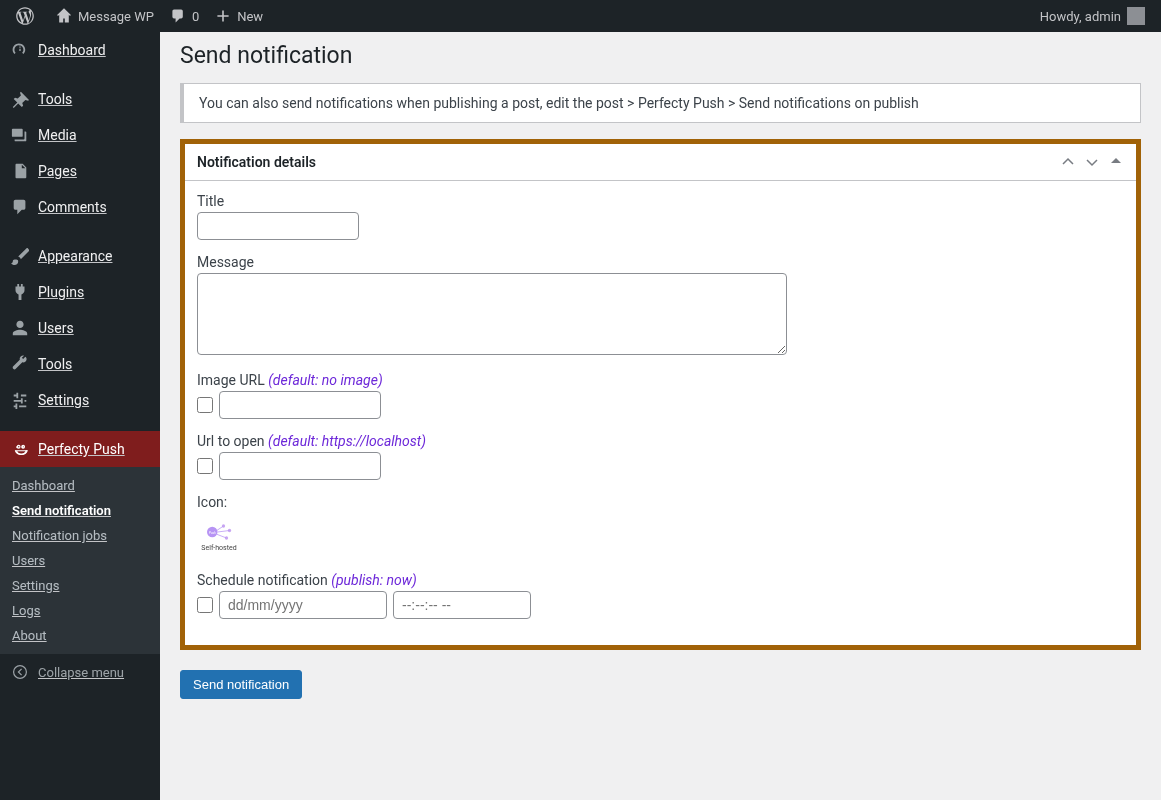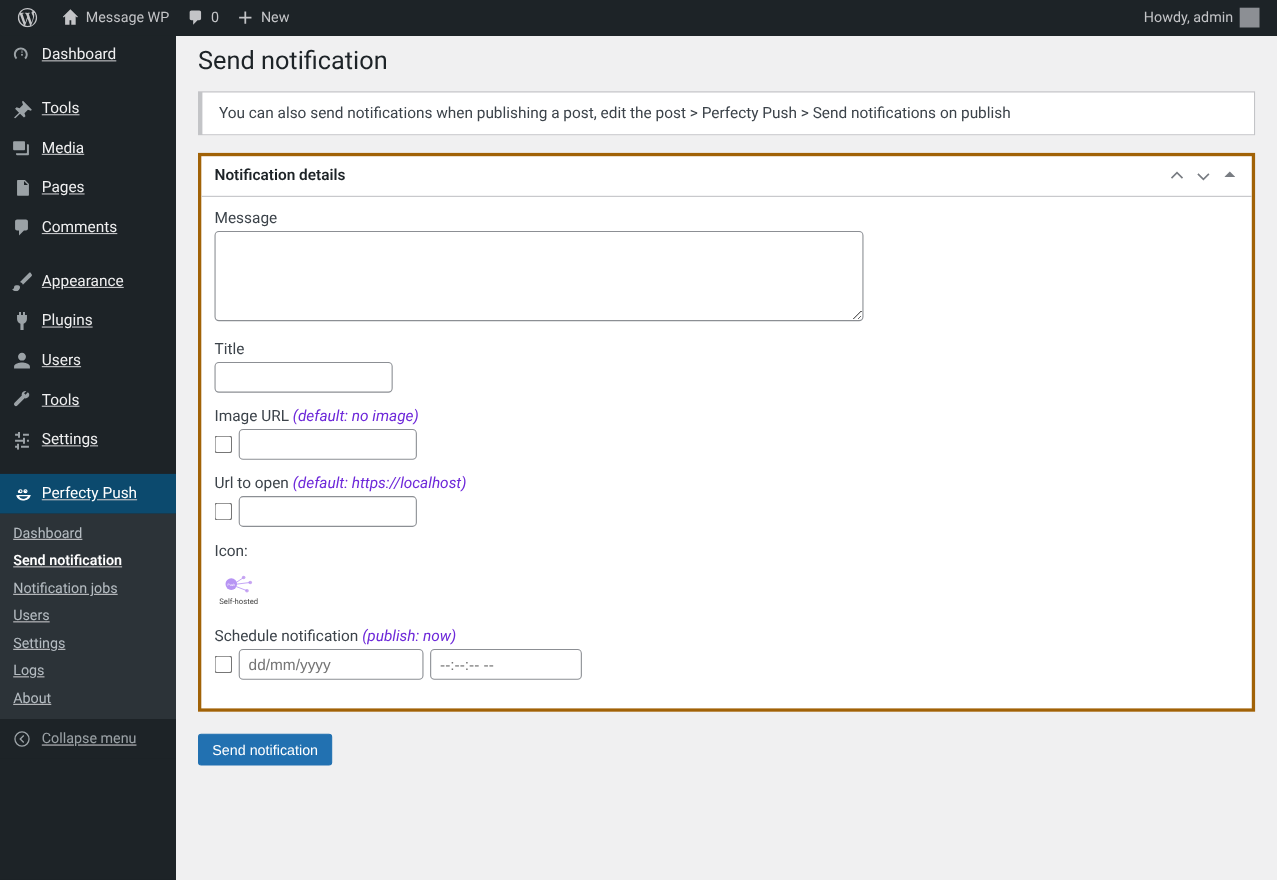--- a/index.html
+++ b/index.html
@@ -5,34 +5,34 @@
 * { box-sizing: border-box; margin: 0; padding: 0; }
 body { font-family: -apple-system, BlinkMacSystemFont, "Segoe UI", Roboto, sans-serif; font-size: 13px; background: #f0f0f1; color: #3c434a; }
 #adminbar { position: fixed; top: 0; left: 0; right: 0; height: 32px; background: #1d2327; color: #c3c4c7; display: flex; align-items: center; padding: 0 8px; font-size: 13px; z-index: 1000; }
 #adminbar .ab-item { display: flex; align-items: center; padding: 0 8px; height: 32px; color: #c3c4c7; cursor: pointer; }
 #adminbar .ab-icon { margin-right: 6px; display: inline-flex; align-items: center; }
 #adminbar .ab-right { margin-left: auto; display: flex; align-items: center; }
 #adminbar .avatar { width: 18px; height: 18px; background: #8c8f94; margin-left: 6px; }
 #adminmenu { position: fixed; top: 32px; left: 0; bottom: 0; width: 160px; background: #1d2327; color: #c3c4c7; overflow-y: auto; text-decoration: underline; }
 #adminmenu .menu-top { display: flex; align-items: center; padding: 8px 10px; color: #f0f0f1; cursor: pointer; font-size: 14px; }
 #adminmenu .menu-top .micon { width: 20px; height: 20px; margin-right: 8px; display: inline-flex; align-items: center; justify-content: center; color: rgba(240,246,252,0.6); }
-#adminmenu .menu-top.current { background: #0c4a6e; color: #fff; position: relative; }
+#adminmenu .menu-top.current { background: #7f1d1d; color: #fff; position: relative; }
 #adminmenu .menu-top.current .micon { color: #fff; }
 #adminmenu .menu-top.current::after { content:""; position:absolute; right:-8px; top:50%; margin-top:-8px; border:8px solid transparent; border-right-color:#f0f0f1; }
 #adminmenu .sep { height: 5px; margin: 4px 0; }
 #adminmenu .submenu { background: #2c3338; padding: 6px 0; }
 #adminmenu .submenu a { display: block; padding: 5px 12px; color: rgba(240,246,252,0.7); font-size: 13px; text-decoration: none; cursor:pointer; }
 #adminmenu .submenu a.current { color: #fff; font-weight: 600; }
 #adminmenu .collapse { display:flex; align-items:center; padding:8px 10px; color: rgba(240,246,252,0.6); cursor:pointer; font-size:13px; background:#1d2327; }
 #adminmenu .collapse .micon { width:20px; height:20px; margin-right:8px; display:inline-flex; align-items:center; justify-content:center; }
 #wpbody { margin-left:160px; padding-top:32px; }
 .wrap { margin: 10px 20px 40px 20px; }
 .wrap h1 { font-size:23px; font-weight:400; margin: 10px 0 14px; color:#1d2327; }
 .notice { background:#fff; border:1px solid #c3c4c7; border-left:4px solid #c3c4c7; padding:11px 15px; margin:5px 0 16px; font-size:14px; color:#3c434a; }
-.postbox { background:#fff; border:3px solid #a16207; margin-bottom:20px; }
+.postbox { background:#fff; border:5px solid #a16207; margin-bottom:20px; }
 .postbox .hndle { display:flex; align-items:center; padding:10px 12px; border-bottom:1px solid #c3c4c7; font-size:14px; font-weight:600; color:#1d2327; }
 .postbox .hndle .handle-actions { margin-left:auto; display:flex; gap:8px; color:#787c82; }
 .postbox .hndle .handle-actions span { cursor:pointer; width:16px; display:inline-flex; justify-content:center; }
 .postbox .inside { padding:12px; }
 .field { margin-bottom:14px; }
 .field label { display:block; margin-bottom:3px; font-size:14px; }
 .field .hint { font-style:italic; color:#6d28d9; }
 .field input[type=text], .field textarea { border:1px solid #8c8f94; border-radius:4px; padding:4px 8px; font-size:14px; background:#fff; color:#2c3338; }
 .field input[type=text].short { width:162px; height:28px; }
 .field textarea { width:590px; height:82px; resize:both; }
@@ -228,26 +228,26 @@
             </span>
           <span>
               <svg width="10" height="10" viewBox="0 0 10 10">
                 <path d="M0 7l5-5 5 5z"></path>
               </svg>
             </span>
         </span>
       </div>
       <div class="inside">
         <div class="field">
+          <label>Title</label>
+          <input type="text" class="short" style="">
+        </div>
+        <div class="field">
           <label>Message</label>
           <textarea style=""></textarea>
-        </div>
-        <div class="field">
-          <label>Title</label>
-          <input type="text" class="short" style="">
         </div>
         <div class="field">
           <label>
             <span>Image URL</span>
             <span class="hint">(default: no image)</span>
           </label>
           <div class="row">
             <input type="checkbox" style="">
             <input type="text" class="short" style="">
           </div>

